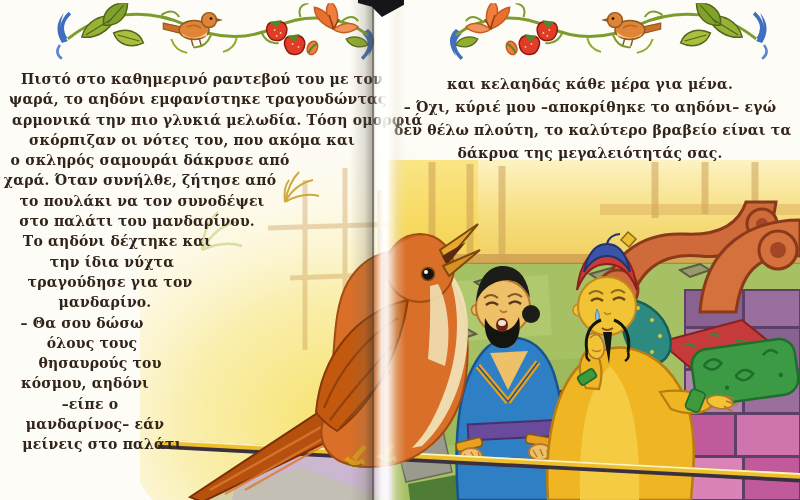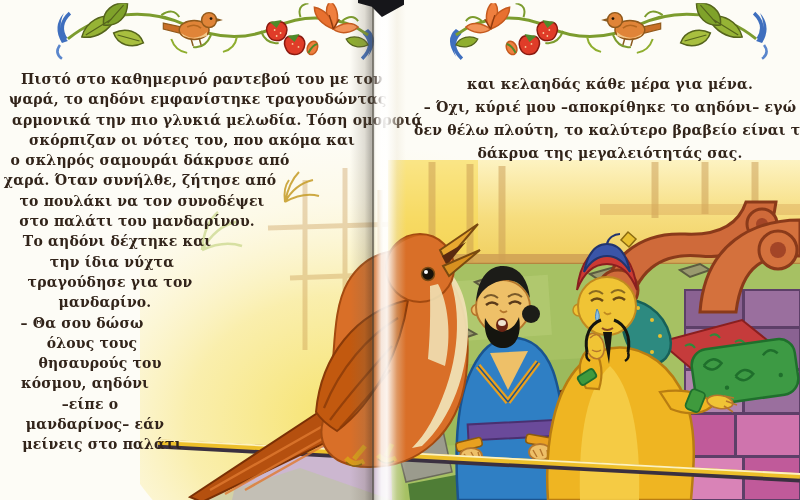--- a/index.html
+++ b/index.html
@@ -9,21 +9,21 @@
   
   .ornament{position:absolute;top:3px;width:328px;height:60px;}
   .ornament.left{left:52px;}
   .ornament.right{left:444px;transform:scaleX(-1);}
 
   
   .story{position:absolute;color:#32241a;font-weight:bold;z-index:5;}
   .story div{white-space:nowrap;text-align:center;}
   #left-text{left:4px;top:69px;width:370px;font-size:14px;line-height:20.3px;
              letter-spacing:.2px;}
-  #right-text{left:408px;top:73px;width:392px;font-size:14px;line-height:23px;
+  #right-text{left:388px;top:73px;width:392px;font-size:14px;line-height:23px;
               letter-spacing:.2px;}
   #right-text div{transform:translateX(6px);}
   #left-text div:nth-child(1){transform:translateX(13px);}
   #left-text div:nth-child(2){transform:translateX(5px);}
   #left-text div:nth-child(3){transform:translateX(8px);}
   #left-text div:nth-child(4){transform:translateX(3px);}
   #left-text div:nth-child(5){transform:translateX(-39px);}
   #left-text div:nth-child(6){transform:translateX(-49px);}
   #left-text div:nth-child(7){transform:translateX(-47px);}
   #left-text div:nth-child(8){transform:translateX(-52px);}

